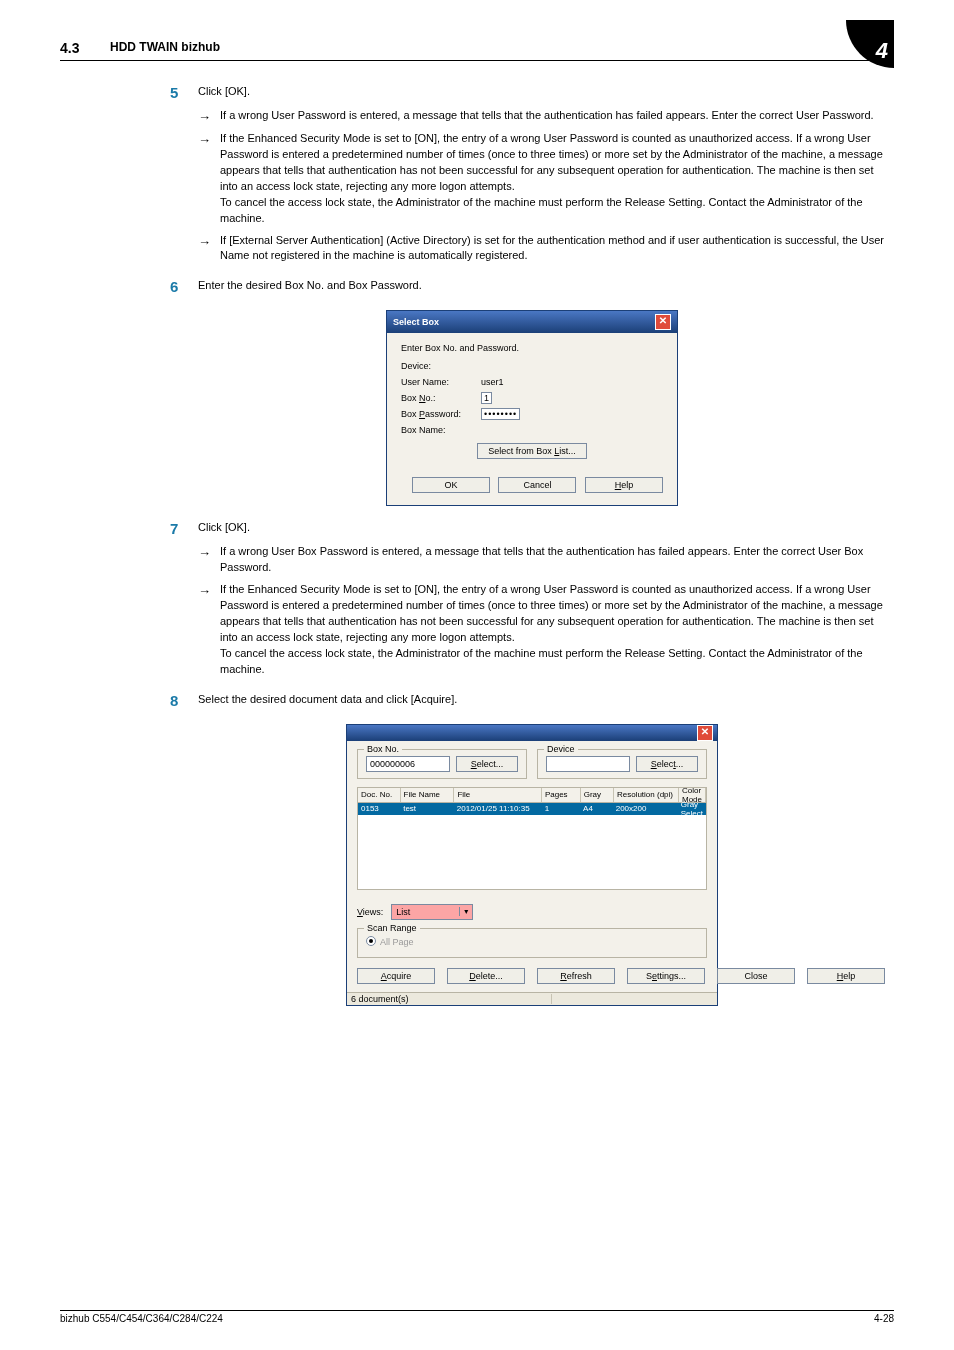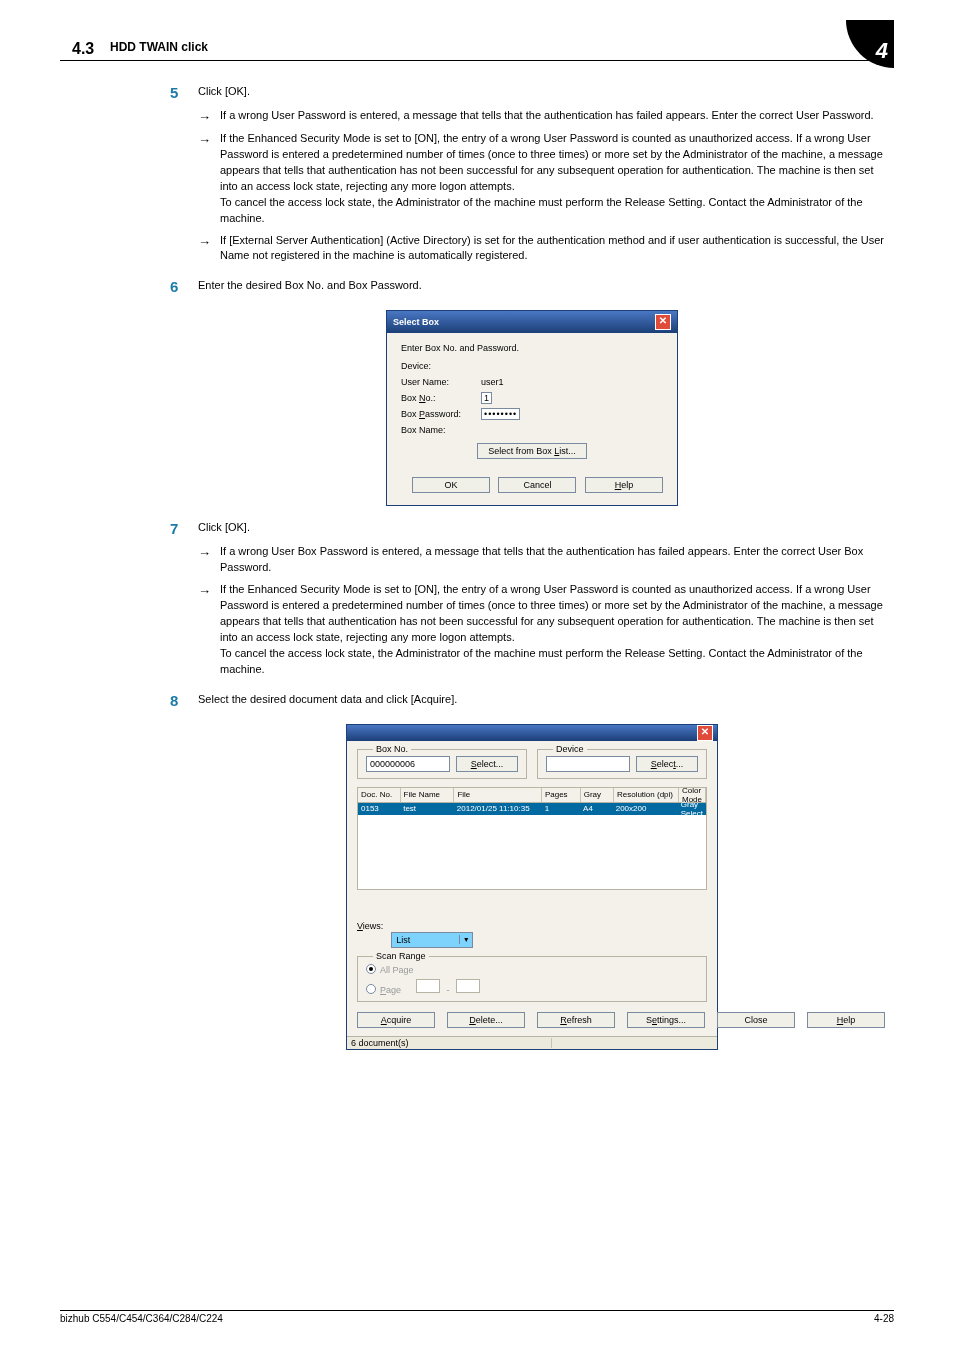--- a/index.html
+++ b/index.html
@@ -27,23 +27,22 @@
     margin: 0;
     position: absolute;
     top: 20px;
     left: 0;
     right: 0;
   }
   .section-num {
     position: absolute;
     top: 0;
     left: 0;
-    font-size: 16px;
-    font-weight: bold;
-    margin-left: 12px;
+    font-size: 14px;
+    font-weight: bold;
   }
   .section-title {
     position: absolute;
     top: 0;
     left: 50px;
     font-size: 12px;
     font-weight: bold;
   }
   .chapter-badge {
     position: absolute;
@@ -191,21 +190,20 @@
     position: relative;
     margin-bottom: 8px;
   }
   .fieldset .legend {
     position: absolute;
     top: -6px;
     left: 6px;
     background: #f3f1ea;
     padding: 0 3px;
     font-size: 9px;
-    margin-left: 9px;
   }
   .fs-row { display: flex; align-items: center; gap: 6px; }
   .rofield {
     border: 1px solid #7a8aa0;
     background: #fff;
     height: 14px;
     padding: 0 3px;
     font-size: 9px;
     line-height: 14px;
   }
@@ -243,26 +241,25 @@
   .listarea {
     border-left: 1px solid #b8b4a4;
     border-right: 1px solid #b8b4a4;
     border-bottom: 1px solid #b8b4a4;
     background: #fff;
     height: 86px;
   }
   .viewrow { display:flex; align-items:center; gap:8px; margin-top:14px; }
   .select-like {
     border: 1px solid #7a8aa0;
-    background: #7dd3fc;
+    background: #fca5a5;
     display: flex;
     height: 14px;
     align-items: center;
     width: 80px;
-    margin-top: 28px;
   }
   .select-like .sv { flex:1; padding:0 4px; font-size:9px; }
   .select-like .caret { border-left:1px solid #7a8aa0; width:12px; text-align:center; font-size:8px; }
   .radio-dot {
     width: 8px; height: 8px; border-radius: 50%;
     border: 1px solid #7a8aa0; display:inline-block;
     margin-right:4px; background:#fff; position:relative; top:1px;
   }
   .radio-dot.checked::after {
     content:""; display:block; width:4px; height:4px; border-radius:50%;
@@ -290,21 +287,21 @@
     display: flex;
     justify-content: space-between;
   }
 </style>
 </head>
 <body>
 
 <div class="page">
   <div class="header-bar">
     <span class="section-num">4.3</span>
-    <span class="section-title">HDD TWAIN click</span>
+    <span class="section-title">HDD TWAIN bizhub</span>
     <hr class="header-rule">
     <div class="chapter-badge">
         <span>4</span>
       </div>
   </div>
 
   <div class="content">
 
     <div class="step">
       <div class="step-num">5</div>
@@ -441,27 +438,20 @@
               <span class="sv">List</span>
               <span class="caret">▾</span>
             </div>
           </div>
 
           <div class="fieldset" style="margin-top:8px;">
             <span class="legend">Scan Range</span>
             <div class="disabled" style="margin-bottom:4px;">
               <span class="radio-dot checked"></span><span>All Page</span>
             </div>
-            <div class="disabled">
-              <span class="radio-dot"></span><span><span class="u-hint">P</span>age</span>
-              <span style="display:inline-block;width:10px;"></span>
-              <span class="mini-input"></span>
-              <span style="margin:0 4px;">-</span>
-              <span class="mini-input"></span>
-            </div>
           </div>
 
           <div class="btn-row">
             <span class="dlg-btn"><span class="u-hint">A</span>cquire</span>
             <span class="dlg-btn"><span class="u-hint">D</span>elete...</span>
             <span class="dlg-btn"><span class="u-hint">R</span>efresh</span>
             <span class="dlg-btn">S<span class="u-hint">e</span>ttings...</span>
             <span class="dlg-btn">Close</span>
             <span class="dlg-btn"><span class="u-hint">H</span>elp</span>
           </div>

